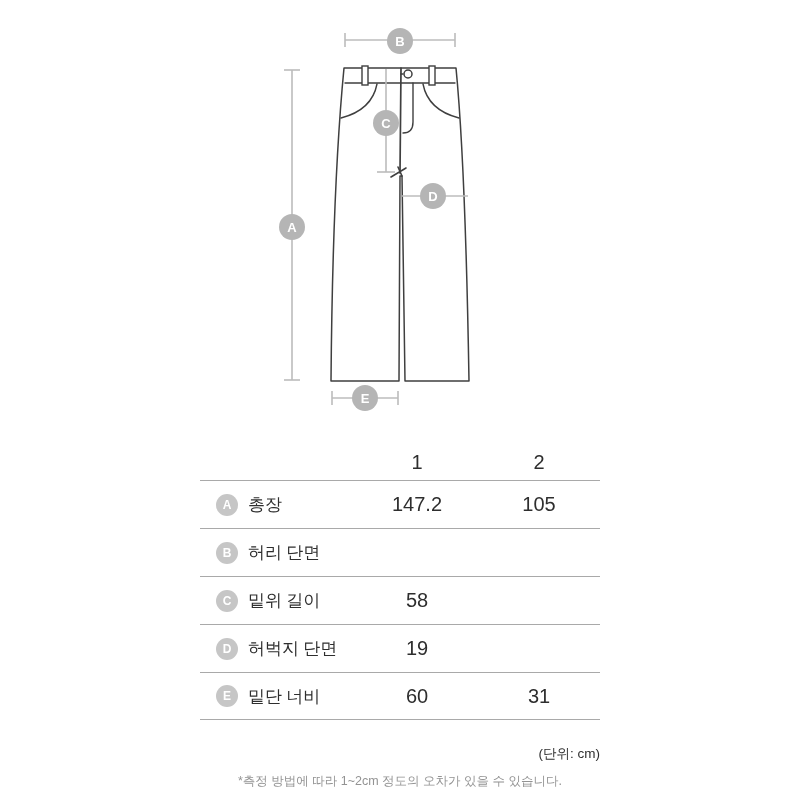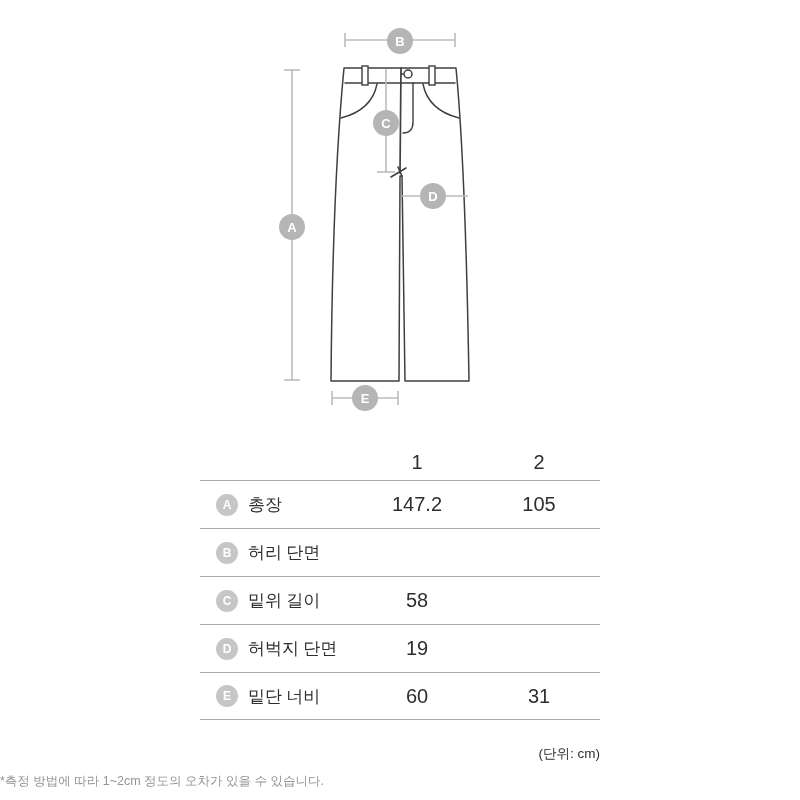--- a/index.html
+++ b/index.html
@@ -18,21 +18,21 @@
   .cell-label { width: 156px; display: flex; align-items: center; gap: 10px; padding-left: 16px; }
   .cell-val { width: 122px; text-align: center; font-size: 20px; color: #2e2e2e; letter-spacing: 0; }
   .thead .cell-val { font-size: 20px; color: #2e2e2e; }
   .badge { width: 22px; height: 22px; border-radius: 50%; background: #c6c6c6; color: #ffffff;
            font-size: 12px; font-weight: bold; display: flex; align-items: center; justify-content: center;
            flex: 0 0 22px; }
   .row-label { font-size: 17px; color: #2e2e2e; white-space: nowrap; font-family: Liberation Serif, serif; }
 
   .unit-note { position: absolute; left: 200px; top: 729px; width: 400px; text-align: right;
                font-size: 13.5px; color: #2e2e2e; margin-top: 16px; }
-  .footnote { position: absolute; left: 0; top: 773px; width: 800px; text-align: left;
+  .footnote { position: absolute; left: 0; top: 773px; width: 800px; text-align: center;
               font-size: 12.5px; color: #939393; }
 
   svg text.dim-letter { fill: #ffffff; font-family: "Liberation Sans", sans-serif;
                         font-size: 13px; font-weight: bold; text-anchor: middle; }
 </style>
 </head>
 <body>
 
 <div class="page">
 

